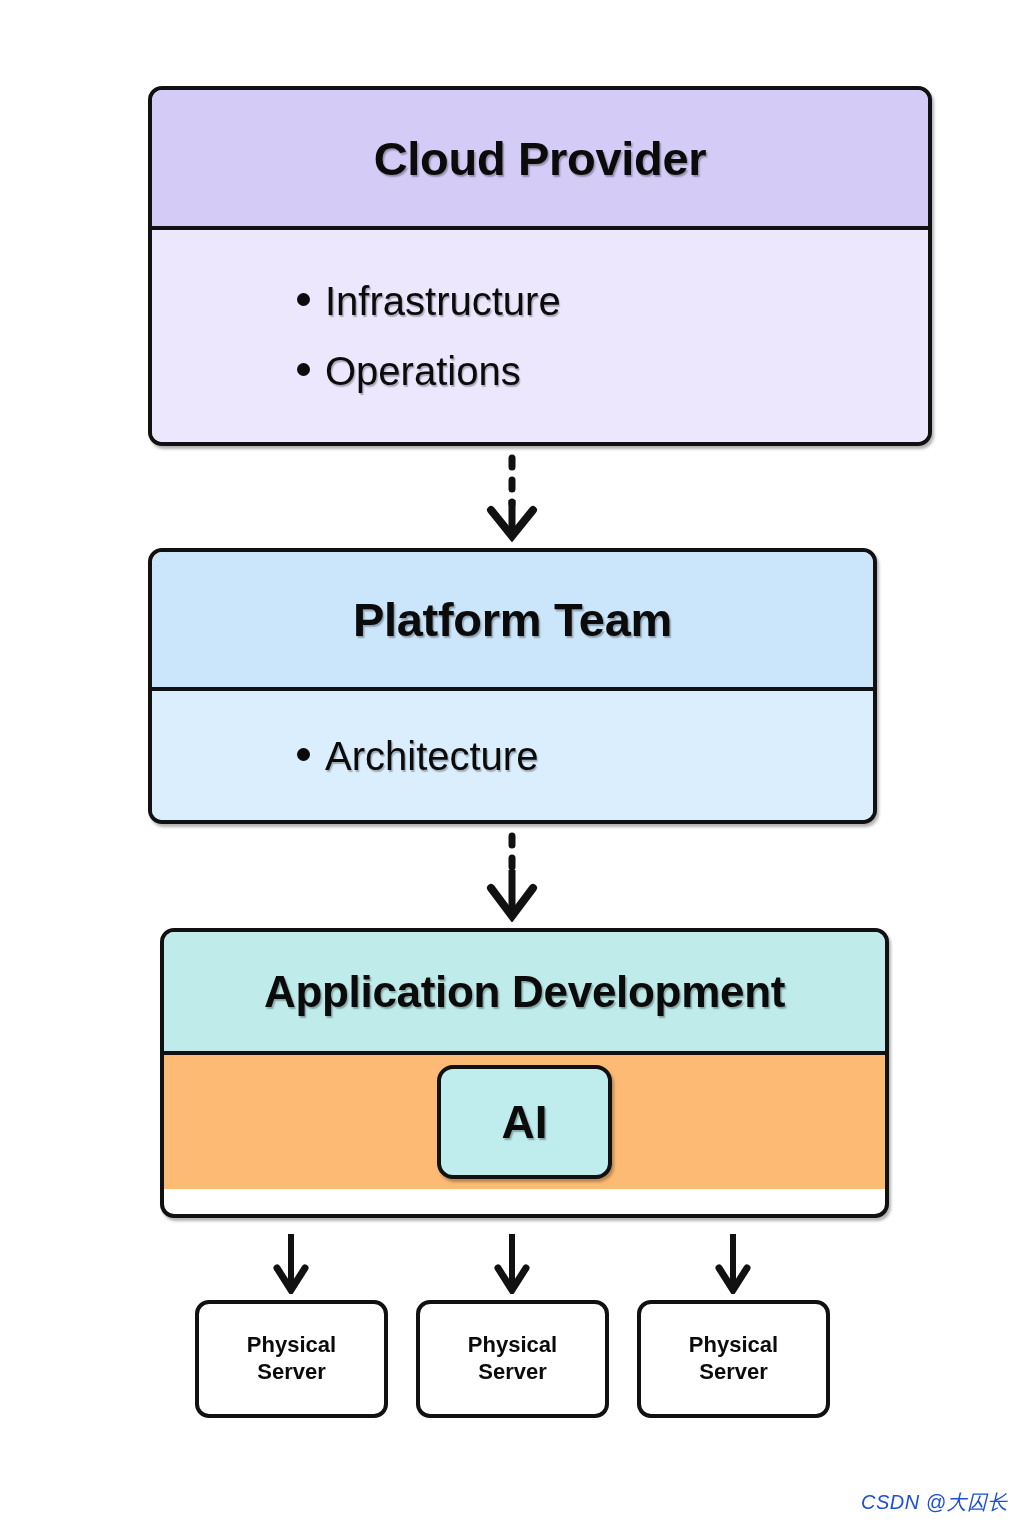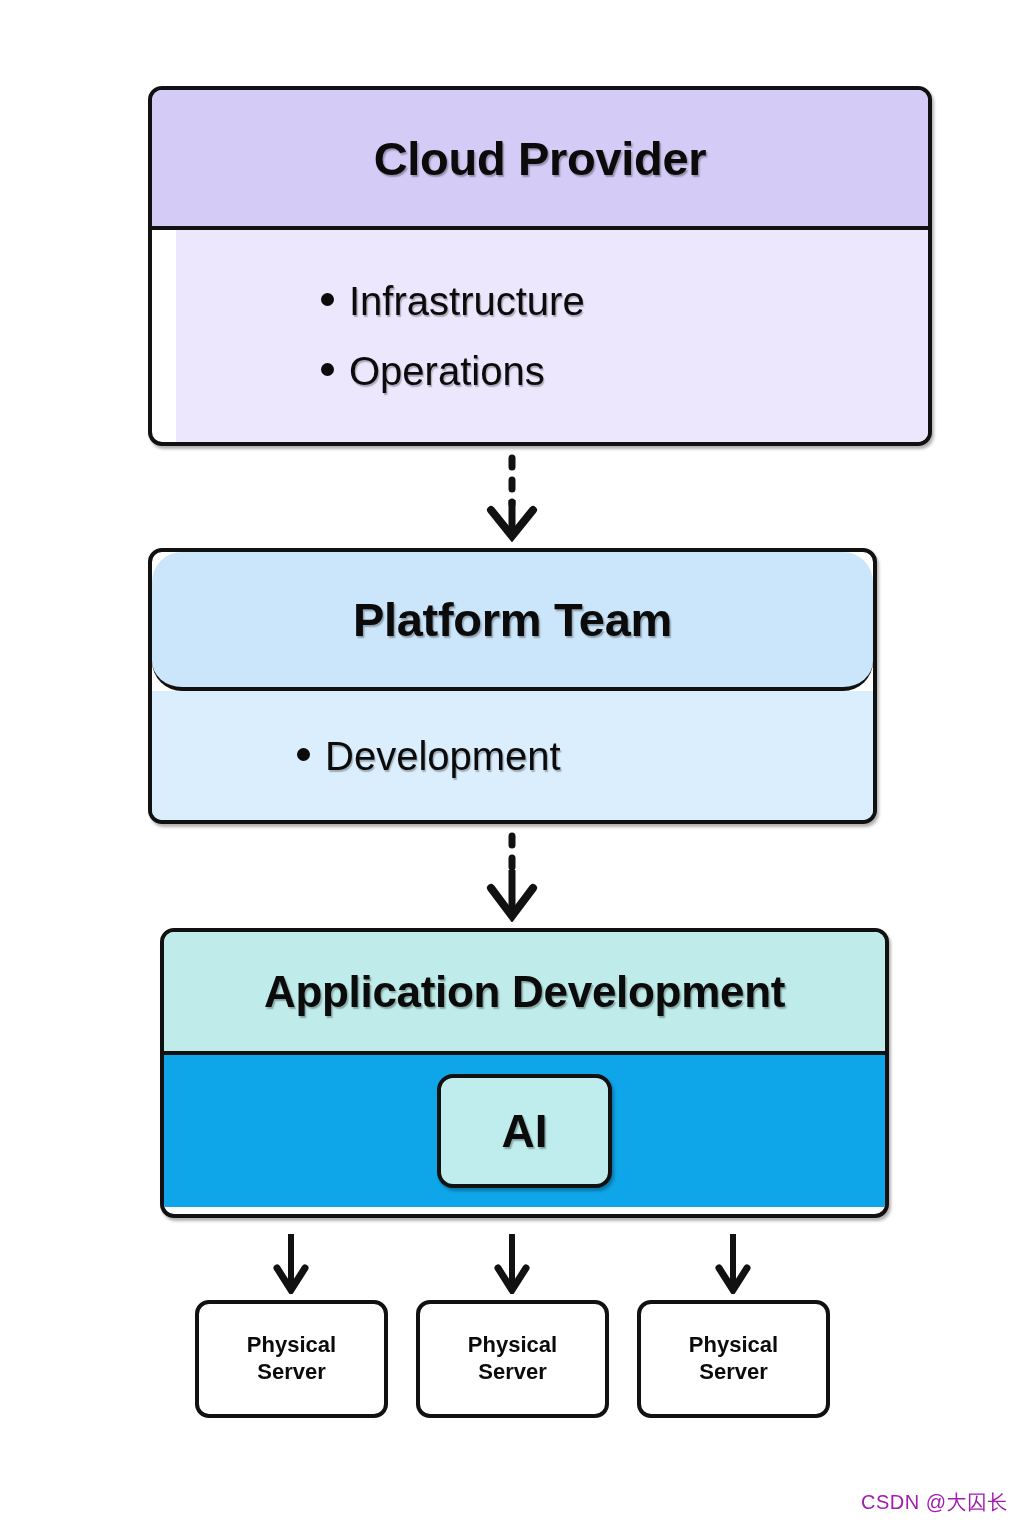--- a/index.html
+++ b/index.html
@@ -79,31 +79,31 @@
     background: #0b0b0b;
     margin-right: 15px;
     position: relative;
     top: -9px;
     flex: none;
   }
 
   
   #card-cloud        { left: 148px; top: 86px;  width: 784px; height: 360px; }
   #card-cloud .layer-head { height: 140px; background: #d4cbf6; }
-  #card-cloud .layer-body { height: 212px; background: #ece7fd; padding-left: 145px; margin-left: 24px; }
+  #card-cloud .layer-body { height: 212px; background: #ece7fd; padding-left: 145px; }
   #card-cloud .bullet-list { gap: 30px; }
 
   #card-platform     { left: 148px; top: 548px; width: 729px; height: 276px; }
-  #card-platform .layer-head { height: 139px; background: #cbe5fa; border-radius: 30px; }
+  #card-platform .layer-head { height: 139px; background: #cbe5fa; }
   #card-platform .layer-body { height: 129px; background: #dbeefd; padding-left: 145px; }
 
   #card-appdev       { left: 160px; top: 928px; width: 729px; height: 290px; }
   #card-appdev .layer-head { height: 123px; background: #bfecea; }
   #card-appdev .layer-head-title { font-size: 44px; }
-  #card-appdev .layer-body { height: 152px; background: #0ea5e9; align-items: center; }
+  #card-appdev .layer-body { height: 134px; background: #fdba74; align-items: center; }
 
   
   .ai-chip {
     box-sizing: border-box;
     width: 175px;
     height: 114px;
     border: 4px solid #111111;
     border-radius: 16px;
     background: #bfeced;
     display: flex;
@@ -154,23 +154,24 @@
   #server-arrow-1 { left: 271px; }
   #server-arrow-2 { left: 492px; }
   #server-arrow-3 { left: 713px; }
 
   
   .watermark {
     position: absolute;
     right: 16px;
     bottom: 20px;
     font-size: 20px;
-    color: #a21caf;
+    color: #1d4ed8;
     letter-spacing: 0.5px;
     user-select: none;
+    font-style: italic;
   }
 </style>
 </head>
 <body>
 
 <div class="canvas">
 
   <div class="layer-card" id="card-cloud">
     <div class="layer-head">
       <div class="layer-head-title">Cloud Provider</div>
@@ -196,21 +197,21 @@
   </svg>
 
   <div class="layer-card" id="card-platform">
     <div class="layer-head">
       <div class="layer-head-title">Platform Team</div>
     </div>
     <div class="layer-body">
       <ul class="bullet-list">
         <li class="bullet-item">
           <span class="bullet-dot"></span>
-          <span>Development</span>
+          <span>Architecture</span>
         </li>
       </ul>
     </div>
   </div>
 
   <svg class="dashed-arrow" id="arrow-platform-appdev" viewBox="0 0 60 92">
     <line x1="30" y1="6" x2="30" y2="40" stroke="#111111" stroke-width="7" stroke-dasharray="9 13" stroke-linecap="round"></line>
     <line x1="30" y1="40" x2="30" y2="80" stroke="#111111" stroke-width="7" stroke-linecap="butt"></line>
     <path d="M 9 58 L 30 86 L 51 58" fill="none" stroke="#111111" stroke-width="8" stroke-linecap="round" stroke-linejoin="miter"></path>
   </svg>

